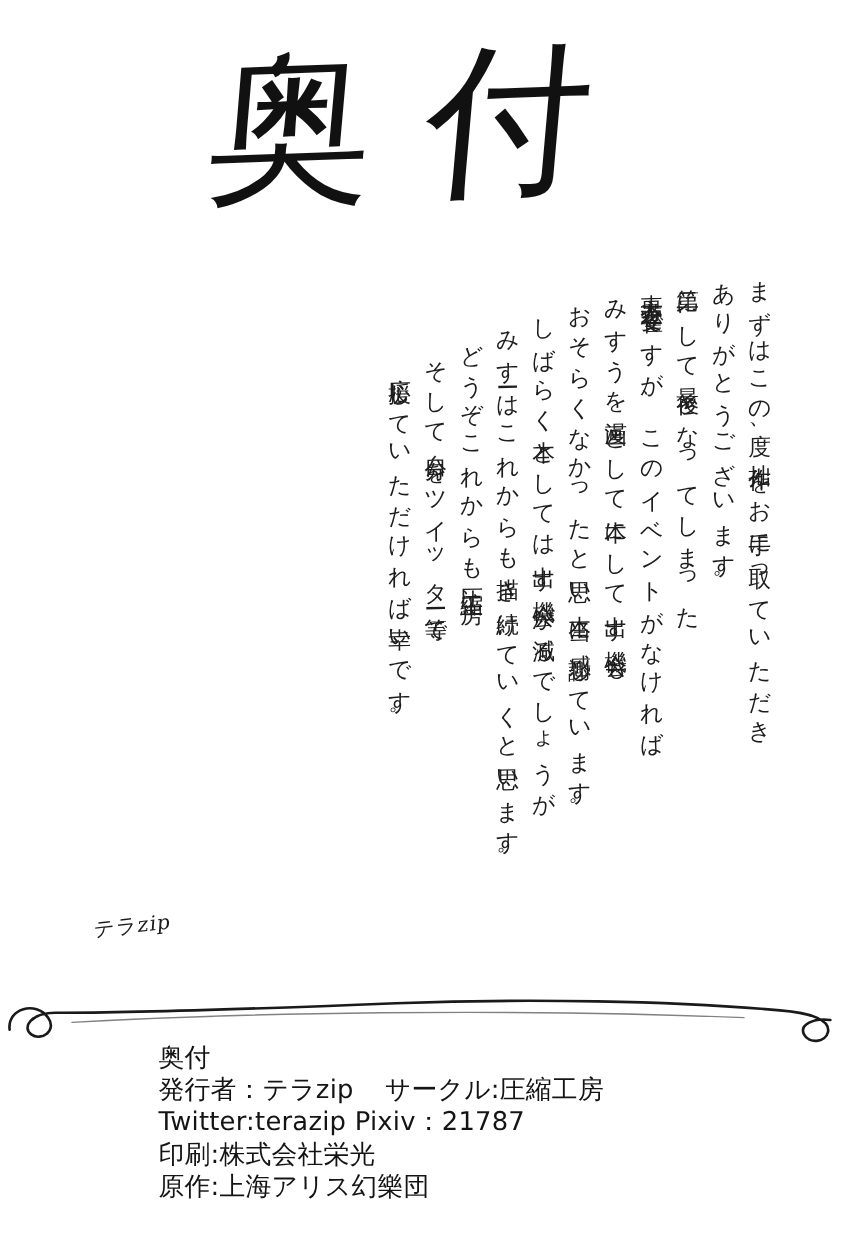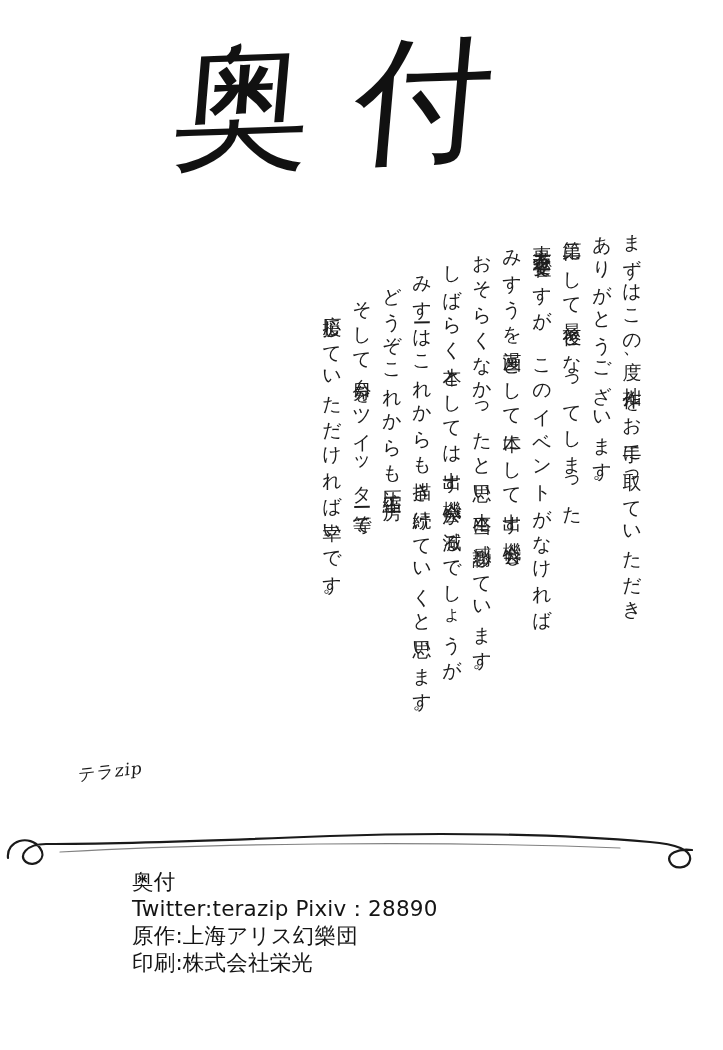--- a/index.html
+++ b/index.html
@@ -144,18 +144,19 @@
 
   <div class="signature">テラzip</div>
 
   <svg class="swoosh" viewBox="0 0 723 90">
     <path d="M8 58 C 6 40, 30 34, 40 48 C 48 59, 34 68, 26 62 C 18 56, 26 44, 46 44 C 120 44, 230 40, 330 36 C 440 32, 560 34, 650 42 C 676 44, 692 50, 690 60 C 688 69, 674 70, 670 62 C 666 54, 678 48, 692 50" fill="none" stroke="#1a1a1a" stroke-width="2.2" stroke-linecap="round"></path>
     <path d="M60 52 C 200 44, 420 40, 620 48" fill="none" stroke="#1a1a1a" stroke-width="1.2" stroke-linecap="round" opacity="0.55"></path>
   </svg>
 
   <div class="colophon">
     <span class="row">奥付</span>
-    <span class="row">Twitter:terazip  Pixiv：28890</span>
+    <span class="row"><span>発行者：テラzip</span><span class="gap"></span><span>サークル:圧縮工房</span></span>
+    <span class="row">Twitter:terazip  Pixiv：21787</span>
+    <span class="row">印刷:株式会社栄光</span>
     <span class="row">原作:上海アリス幻樂団</span>
-    <span class="row">印刷:株式会社栄光</span>
   </div>
 
 </div>
 
 </body></html>

